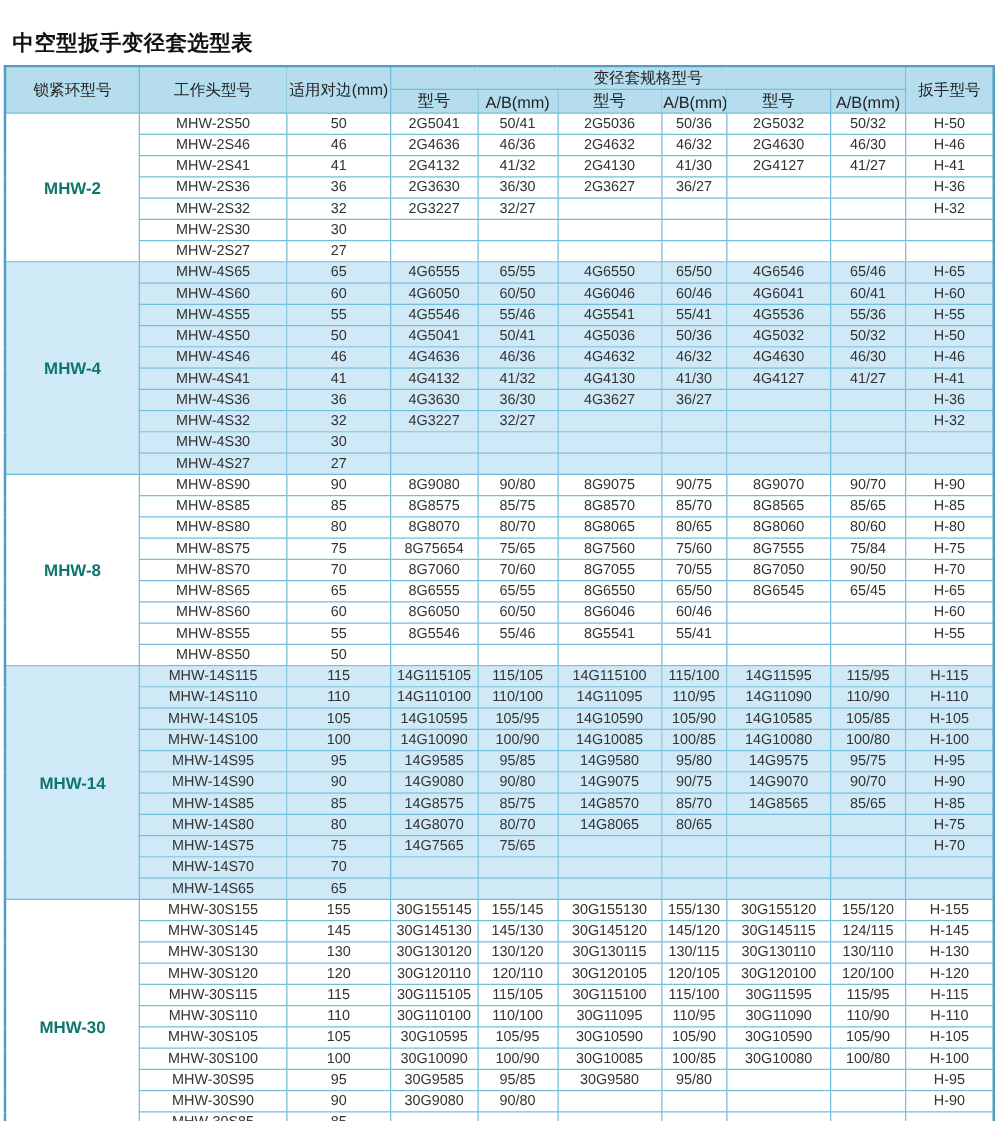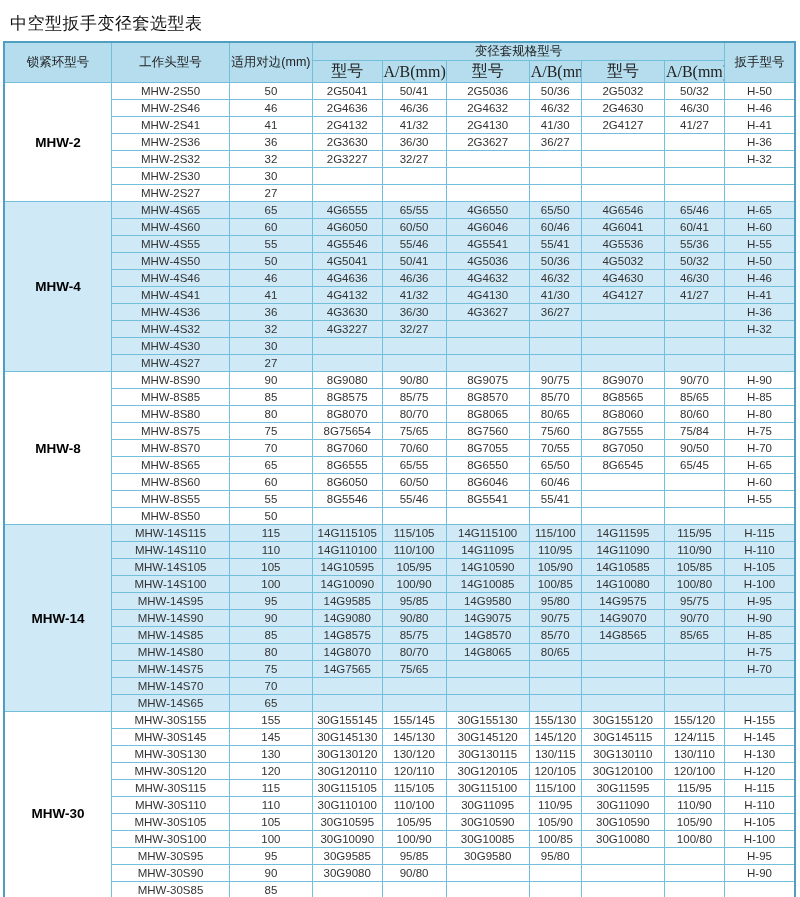--- a/index.html
+++ b/index.html
@@ -7,23 +7,23 @@
     padding: 0;
     background: #ffffff;
     width: 800px;
     font-family: "Liberation Sans", sans-serif;
   }
   .page {
     width: 800px;
   }
   .title {
     font-size: 17px;
-    font-weight: normal;
+    font-weight: bold;
     color: #111111;
-    padding: 12px 0 6px 10px;
+    padding: 23px 0 6px 10px;
     letter-spacing: 0.5px;
   }
   table.spec {
     border-collapse: collapse;
     table-layout: fixed;
     width: 793px;
     margin-left: 3px;
     border: 2px solid #4f9fc3;
   }
   table.spec th, table.spec td {
@@ -33,32 +33,32 @@
     overflow: hidden;
     white-space: nowrap;
     padding: 0 1px;
   }
   thead th {
     background: #b5ddee;
     color: #222222;
     font-weight: normal;
   }
   thead tr.h1 th { height: 17px; font-size: 12.5px; }
-  thead tr.h2 th { height: 14px; font-size: 16px; font-family: Liberation Serif, serif; }
+  thead tr.h2 th { height: 14px; font-size: 13px; }
   tbody td {
     height: 16px;
     font-size: 11.5px;
     color: #333333;
   }
   tr.band td { background: #cfe9f7; }
   tr.plain td { background: #ffffff; }
   td.group {
     font-weight: bold;
     font-size: 13.5px;
-    color: #000000;
+    color: #0f766e;
   }
 </style>
 </head>
 <body>
 
 <div class="page">
   <div class="title">中空型扳手变径套选型表</div>
 
   <table class="spec">
     <colgroup>

